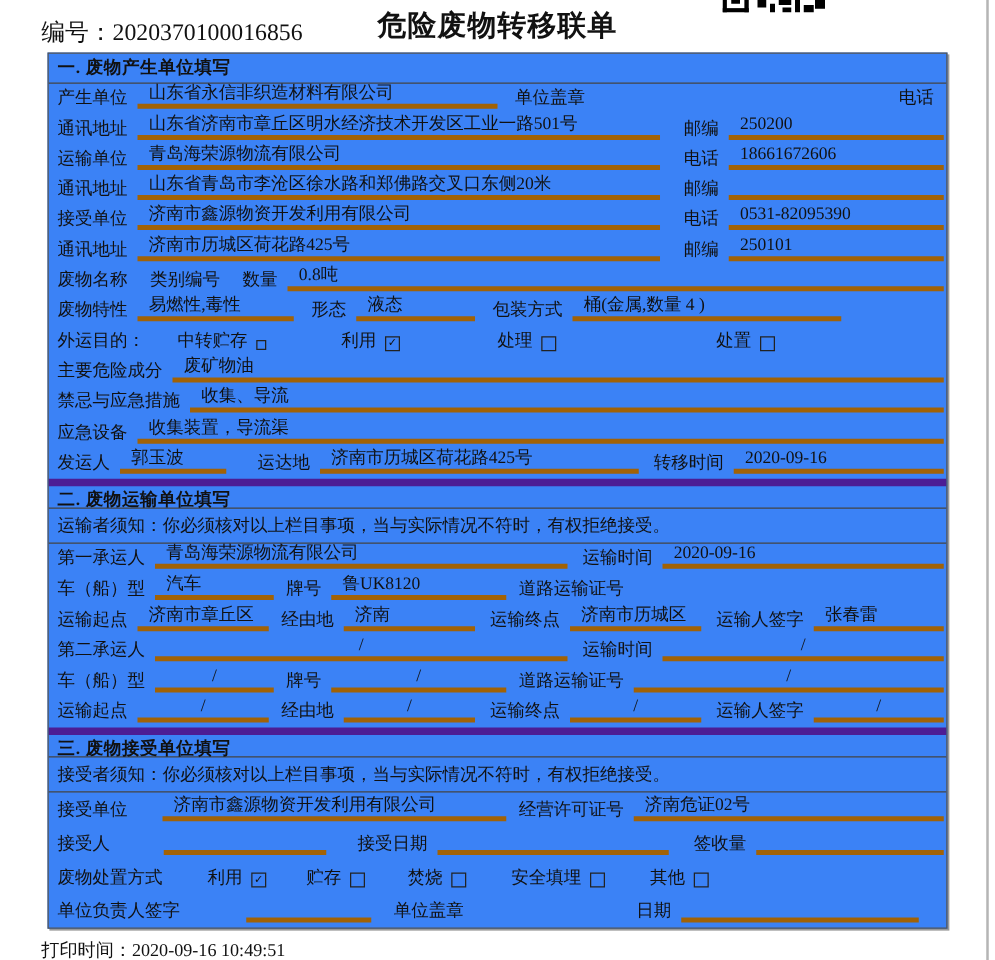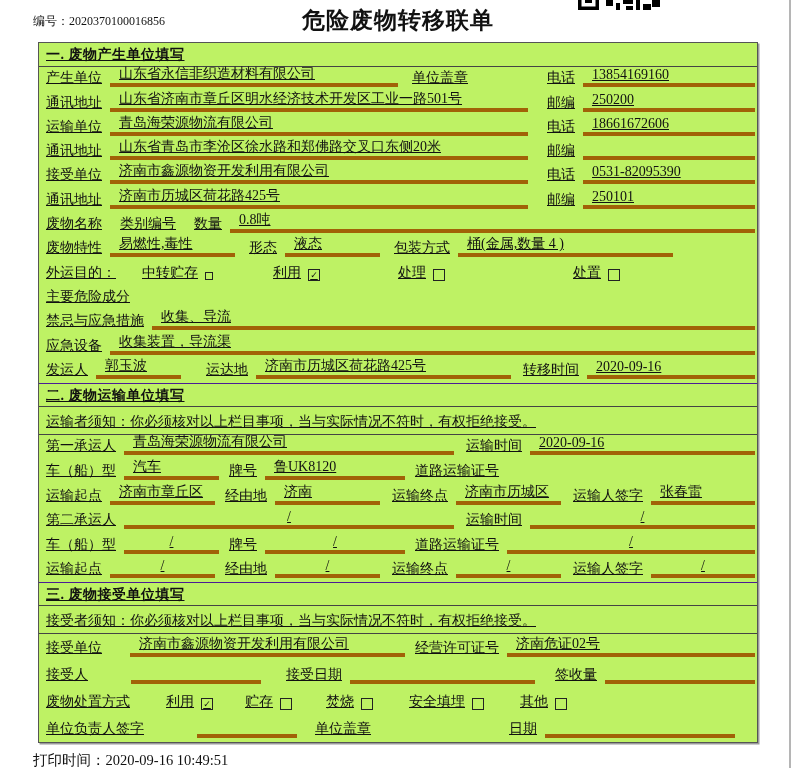--- a/index.html
+++ b/index.html
@@ -4,31 +4,31 @@
 <style>
   * { margin:0; padding:0; box-sizing:border-box; }
   html,body { width:796px; height:768px; background:#fff; }
   body {
     font-family:"Liberation Serif","DejaVu Serif",serif;
     color:#111; font-size:14px; position:relative; overflow:hidden;
   }
   .page-edge { position:absolute; left:789px; top:0; width:2px; height:768px; background:#b5b5b5; }
 
   
-  .doc-no { position:absolute; left:33px; top:13px; font-size:12px; white-space:nowrap; }
+  .doc-no { position:absolute; left:33px; top:13px; font-size:19px; white-space:nowrap; }
   .doc-title { position:absolute; left:0; width:796px; top:5px; text-align:center;
                font-size:23px; font-weight:bold; letter-spacing:1px; }
   .qr { position:absolute; left:578px; top:0; width:82px; height:10px; }
 
   
   .form { position:absolute; left:38px; top:42px; width:720px;
-          border:1px solid #555; box-shadow:1.5px 1.5px 0 #9a9a9a; background:#bef264;text-decoration:underline; }
+          border:1px solid #555; box-shadow:1.5px 1.5px 0 #9a9a9a; background:#3b82f6; }
   .sec-h { height:24px; line-height:24px; font-weight:bold; padding-left:7px;
            border-bottom:1px solid #444; font-size:14px; letter-spacing:0.5px; }
-  .sec-h.bt { border-top:1px solid #4c1d95; }
+  .sec-h.bt { border-top:6px solid #4c1d95; }
   .notice { height:28px; line-height:29px; padding-left:7px; border-bottom:1px solid #444; }
 
   .row { display:flex; align-items:flex-end; padding:0 2px 4px 7px; height:24.3px; }
   .s2 .row { height:24.6px; }
   .s3 .row { height:27px; }
 
   .lbl { white-space:nowrap; flex:none; margin-right:8px; }
   .u { display:inline-block; flex:none; border-bottom:4px solid #a16207;
        white-space:nowrap; padding:0 2px 0 9px; overflow:visible; }
   .u.fx { flex:1 1 auto; }
@@ -83,21 +83,20 @@
 
   <div class="sec-h">一. 废物产生单位填写</div>
   <div class="s1">
 
     <div class="row">
       <span class="lbl">产生单位</span>
       <span class="u w288">山东省永信非织造材料有限公司</span>
       <span class="lbl ml14">单位盖章</span>
       <span class="rgt">
         <span class="lbl">电话</span>
-        <span class="u w172">13854169160</span>
       </span>
     </div>
 
     <div class="row">
       <span class="lbl">通讯地址</span>
       <span class="u w418">山东省济南市章丘区明水经济技术开发区工业一路501号</span>
       <span class="rgt">
         <span class="lbl">邮编</span>
         <span class="u w172">250200</span>
       </span>
@@ -170,20 +169,21 @@
         <span class="cb"></span>
       </span>
       <span class="opt ml128">
         <span>处置</span>
         <span class="cb"></span>
       </span>
     </div>
 
     <div class="row">
       <span class="lbl">主要危险成分</span>
+      <span class="u fx">废矿物油</span>
     </div>
 
     <div class="row">
       <span class="lbl">禁忌与应急措施</span>
       <span class="u fx">收集、导流</span>
     </div>
 
     <div class="row">
       <span class="lbl">应急设备</span>
       <span class="u fx">收集装置，导流渠</span>

